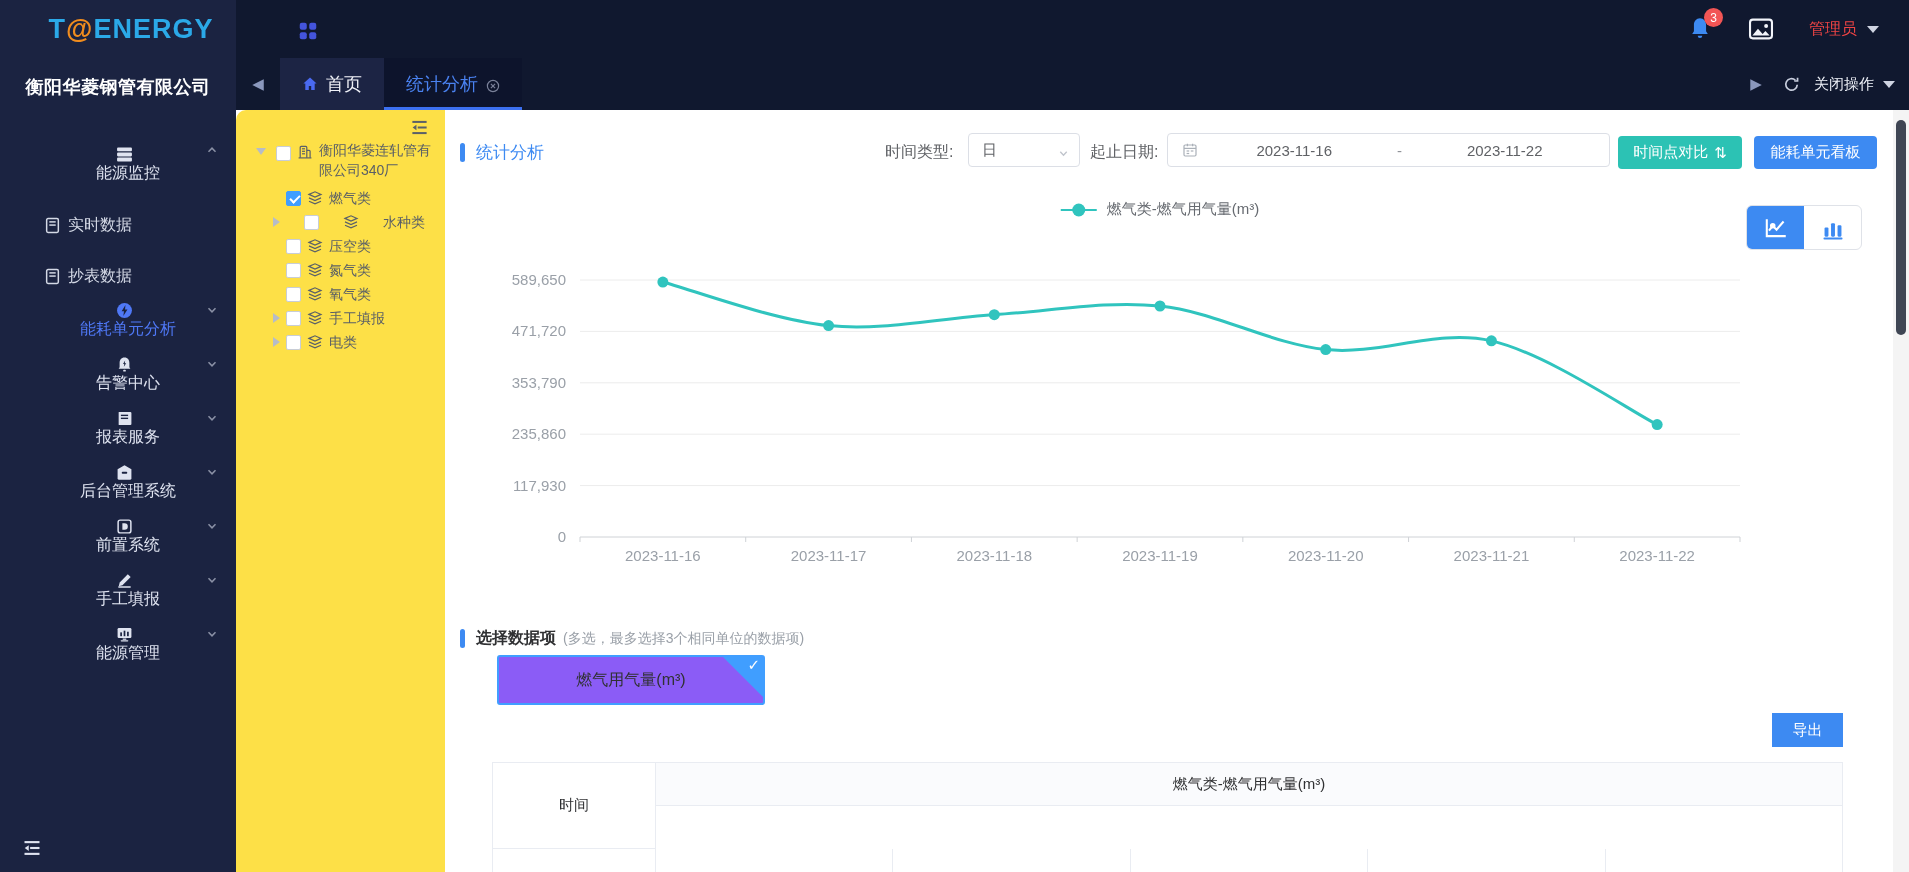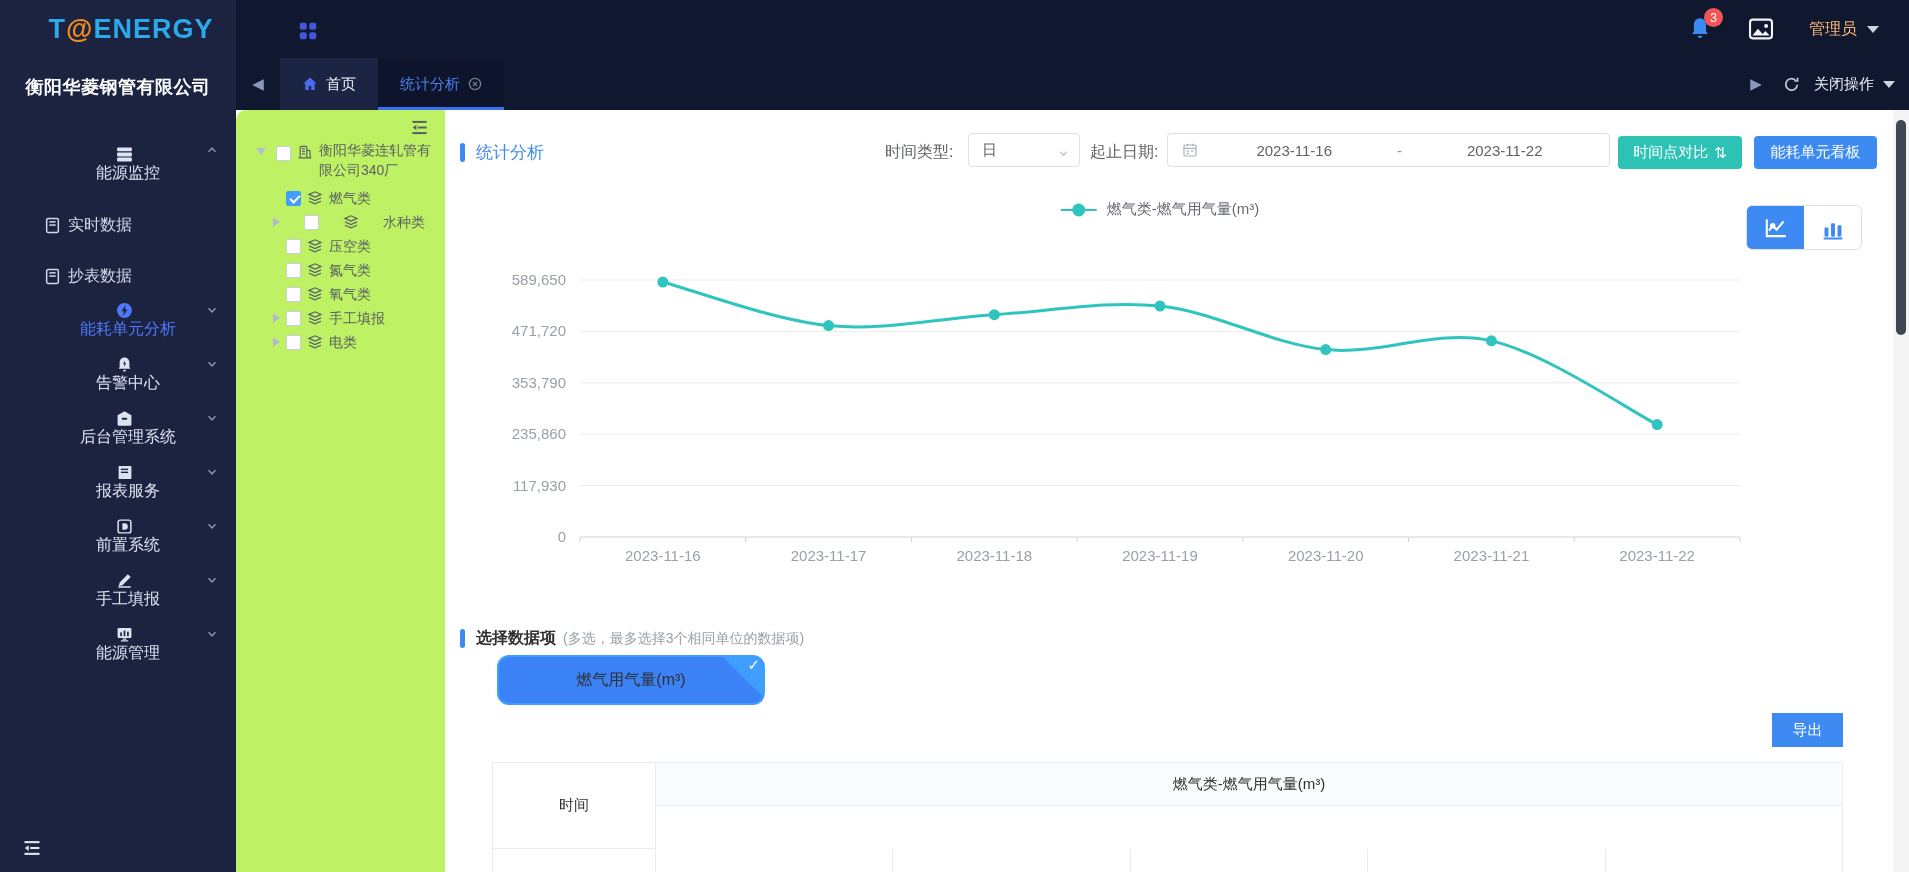--- a/index.html
+++ b/index.html
@@ -12,29 +12,29 @@
   .logo-area { position:absolute; left:0; top:0; width:236px; height:58px; background:#1b2341;
     display:flex; align-items:center; justify-content:center;padding-left:26px; }
   .logo { font-size:27px; font-weight:bold; letter-spacing:1px; color:#2ba9e8; font-style:normal; }
   .logo .logo-at { color:#f08c1e; }
   .apps-btn { position:absolute; left:298px; top:21px; width:20px; height:20px; color:#4454dc; cursor:pointer; }
   .header-right { position:absolute; right:0; top:0; height:58px; display:flex; align-items:center; gap:34px; padding-right:30px; }
   .bell-wrap { position:relative; width:26px; height:26px; color:#3d8af2; }
   .badge { position:absolute; top:-8px; right:-10px; min-width:19px; height:19px; border-radius:10px;
     background:#f25555; color:#fff; font-size:12px; display:flex; align-items:center; justify-content:center; padding:0 4px; }
   .pic-wrap { width:28px; height:28px; color:#f2f4fa; }
-  .user-wrap { display:flex; align-items:center; gap:10px; color:#fdba74; font-size:16px; cursor:pointer; }
+  .user-wrap { display:flex; align-items:center; gap:10px; color:#ef4444; font-size:16px; cursor:pointer; }
   .caret-down-sm { display:inline-block; width:0; height:0; border-left:6px solid transparent;
     border-right:6px solid transparent; border-top:7px solid #cfd4e2; }
 
   
   .tabbar { position:absolute; left:236px; top:58px; right:0; height:52px; background:#10182f;
     display:flex; align-items:stretch; }
   .nav-arrow { width:44px; display:flex; align-items:center; justify-content:center; color:#8b98bd; font-size:15px; cursor:pointer; }
-  .tab { display:flex; align-items:center; gap:8px; padding:0 22px; font-size:15px; color:#f0f2f8; cursor:pointer; position:relative; }
+  .tab { display:flex; align-items:center; gap:8px; padding:0 22px; font-size:18px; color:#f0f2f8; cursor:pointer; position:relative; }
   .tab.home { background:#1c2444; }
   .tab.active { background:#0d142c; color:#4a82f0; }
   .tab.active::after { content:""; position:absolute; left:0; right:0; bottom:0; height:3px; background:#3c70f0; }
   .tab .home-ic { width:16px; height:16px; color:#4a6af0; }
   .tab .close-ic { width:14px; height:14px; color:#7a8199; }
   .tabbar-right { margin-left:auto; display:flex; align-items:center; gap:14px; padding-right:14px; }
   .refresh-ic { width:17px; height:17px; color:#c7cddd; cursor:pointer; }
   .close-op { color:#eef1f8; font-size:15px; display:flex; align-items:center; gap:9px; cursor:pointer; }
 
   
@@ -45,21 +45,21 @@
   .menu-row { position:relative; display:flex; align-items:center; color:#dfe3f0; font-size:16px; cursor:pointer; }
   .menu-row.top { height:54px; padding-left:20px;flex-direction:column; }
   .menu-row.sub { height:51px; padding-left:44px; color:#d4d9e6; }
   .menu-row.active { color:#4f78f6; }
   .menu-ic { width:17px; height:17px; margin-right:7px; flex:0 0 auto; }
   .menu-caret { position:absolute; right:18px; width:12px; height:12px; color:#8a90a5; }
   .menu-caret.up { transform:rotate(180deg); }
   .side-toggle { position:absolute; left:22px; bottom:14px; width:20px; height:20px; color:#dfe3f0; cursor:pointer; }
 
   
-  .tree-panel { position:absolute; left:236px; top:110px; width:209px; bottom:0; background:#bef264; border-radius:10px 0 0 0; }
+  .tree-panel { position:absolute; left:236px; top:110px; width:209px; bottom:0; background:#fde047; border-radius:10px 0 0 0; }
   .tree-collapse { position:absolute; right:16px; top:8px; width:19px; height:19px; color:#5a6068; cursor:pointer; }
   .tree-root { position:absolute; left:0; top:30px; width:100%; height:44px; display:flex; align-items:flex-start; cursor:pointer; }
   .tree-root .exp-caret { margin:8px 4px 0 20px; }
   .tree-root .cb { margin-top:6px; }
   .tree-root .node-ic { margin-top:4px; }
   .tree-label { font-size:14px; color:#5a5f66; line-height:20px; }
   .root-label { width:122px; }
   .tree-node { position:absolute; left:0; width:100%; height:24px; display:flex; align-items:center; cursor:pointer; }
   .exp-caret { width:0; height:0; border-top:5px solid transparent; border-bottom:5px solid transparent;
     border-left:7px solid #b6bcc8; flex:0 0 auto; }
@@ -106,22 +106,22 @@
 
   .toggles { position:absolute; left:1301px; top:95px; width:116px; height:45px; border:1px solid #dfe2e8;
     border-radius:6px; display:flex; overflow:hidden; background:#fff; }
   .toggle-cell { flex:1; display:flex; align-items:center; justify-content:center; color:#3d8af2; cursor:pointer; }
   .toggle-cell.active { background:#3d8af2; color:#fff; }
   .toggle-cell svg { width:26px; height:26px; }
 
   #chart-svg { position:absolute; left:15px; top:130px; }
   .axis-text { font-size:15px; fill:#9aa0a8; }
 
-  .chip { position:absolute; left:52px; top:545px; width:268px; height:50px; background:#3b82f6;
-    border:2px solid #409eff; border-radius:12px; display:flex; align-items:center; justify-content:center;
+  .chip { position:absolute; left:52px; top:545px; width:268px; height:50px; background:#8b5cf6;
+    border:2px solid #409eff; border-radius:3px; display:flex; align-items:center; justify-content:center;
     color:#303133; font-size:16px; cursor:pointer; overflow:hidden; }
   .chip .corner { position:absolute; right:0; top:0; width:0; height:0;
     border-left:40px solid transparent; border-top:40px solid #409eff; }
   .chip .corner-check { position:absolute; right:3px; top:-1px; color:#fff; font-size:15px; font-weight:bold; }
   #sel-title { left:15px; top:518px; }
 
   .export-btn { position:absolute; left:1327px; top:603px; width:71px; height:34px; background:#3d8af2;
     border:none; border-radius:0; color:#fff; font-size:15px; cursor:pointer; }
 
   .tbl { position:absolute; left:47px; top:652px; width:1351px; border:1px solid #e9ecf2; border-bottom:none;
@@ -249,35 +249,35 @@
               <rect x="6.7" y="12.9" width="2.6" height="1.8" rx="0.9"></rect>
               <polygon points="8.6,4.2 6.6,7.6 7.8,7.6 7.4,10.2 9.6,6.8 8.3,6.8" fill="#1b2341"></polygon>
             </svg></span>
           <span>告警中心</span>
           <span class="menu-caret"><svg viewBox="0 0 12 12" fill="none" stroke="currentColor" stroke-width="1.5" style="width: 100%; height: 100%;">
               <path d="M2.5 4.2 6 7.8l3.5-3.6"></path>
             </svg></span>
         </div>
         <div class="menu-row top">
           <span class="menu-ic"><svg viewBox="0 0 16 16" fill="currentColor" style="width: 100%; height: 100%;">
-              <path d="M8 1.2 14.5 5v8.3a1.5 1.5 0 0 1-1.5 1.5H3a1.5 1.5 0 0 1-1.5-1.5V5z"></path>
-              <rect x="5.4" y="7.4" width="5.2" height="1.7" rx="0.85" fill="#1b2341"></rect>
-            </svg></span>
-          <span>后台管理系统</span>
-          <span class="menu-caret"><svg viewBox="0 0 12 12" fill="none" stroke="currentColor" stroke-width="1.5" style="width: 100%; height: 100%;">
-              <path d="M2.5 4.2 6 7.8l3.5-3.6"></path>
-            </svg></span>
-        </div>
-        <div class="menu-row top">
-          <span class="menu-ic"><svg viewBox="0 0 16 16" fill="currentColor" style="width: 100%; height: 100%;">
               <path d="M2.5 1.8h11a1 1 0 0 1 1 1v10.4a1 1 0 0 1-1 1h-11z"></path>
               <rect x="4.6" y="4.4" width="6.8" height="1.3" fill="#1b2341"></rect>
               <rect x="4.6" y="7.2" width="6.8" height="1.3" fill="#1b2341"></rect>
             </svg></span>
           <span>报表服务</span>
+          <span class="menu-caret"><svg viewBox="0 0 12 12" fill="none" stroke="currentColor" stroke-width="1.5" style="width: 100%; height: 100%;">
+              <path d="M2.5 4.2 6 7.8l3.5-3.6"></path>
+            </svg></span>
+        </div>
+        <div class="menu-row top">
+          <span class="menu-ic"><svg viewBox="0 0 16 16" fill="currentColor" style="width: 100%; height: 100%;">
+              <path d="M8 1.2 14.5 5v8.3a1.5 1.5 0 0 1-1.5 1.5H3a1.5 1.5 0 0 1-1.5-1.5V5z"></path>
+              <rect x="5.4" y="7.4" width="5.2" height="1.7" rx="0.85" fill="#1b2341"></rect>
+            </svg></span>
+          <span>后台管理系统</span>
           <span class="menu-caret"><svg viewBox="0 0 12 12" fill="none" stroke="currentColor" stroke-width="1.5" style="width: 100%; height: 100%;">
               <path d="M2.5 4.2 6 7.8l3.5-3.6"></path>
             </svg></span>
         </div>
         <div class="menu-row top">
           <span class="menu-ic"><svg viewBox="0 0 16 16" style="width: 100%; height: 100%;">
               <rect x="2" y="2" width="12" height="12" rx="2" fill="none" stroke="currentColor" stroke-width="1.4"></rect>
               <path d="M6 5v6h2.1a3 3 0 0 0 0-6z" fill="currentColor"></path>
             </svg></span>
           <span>前置系统</span>

